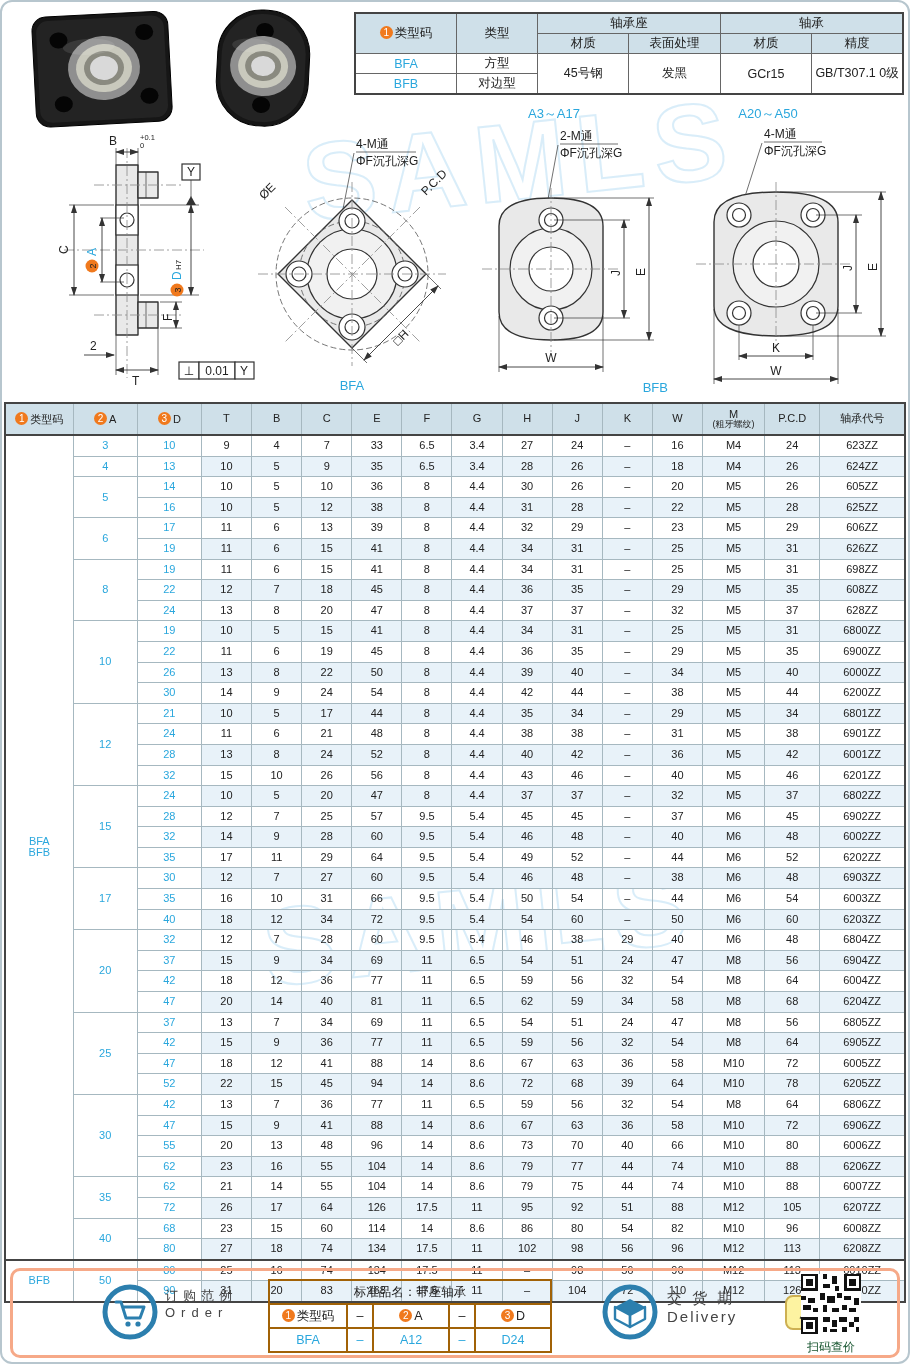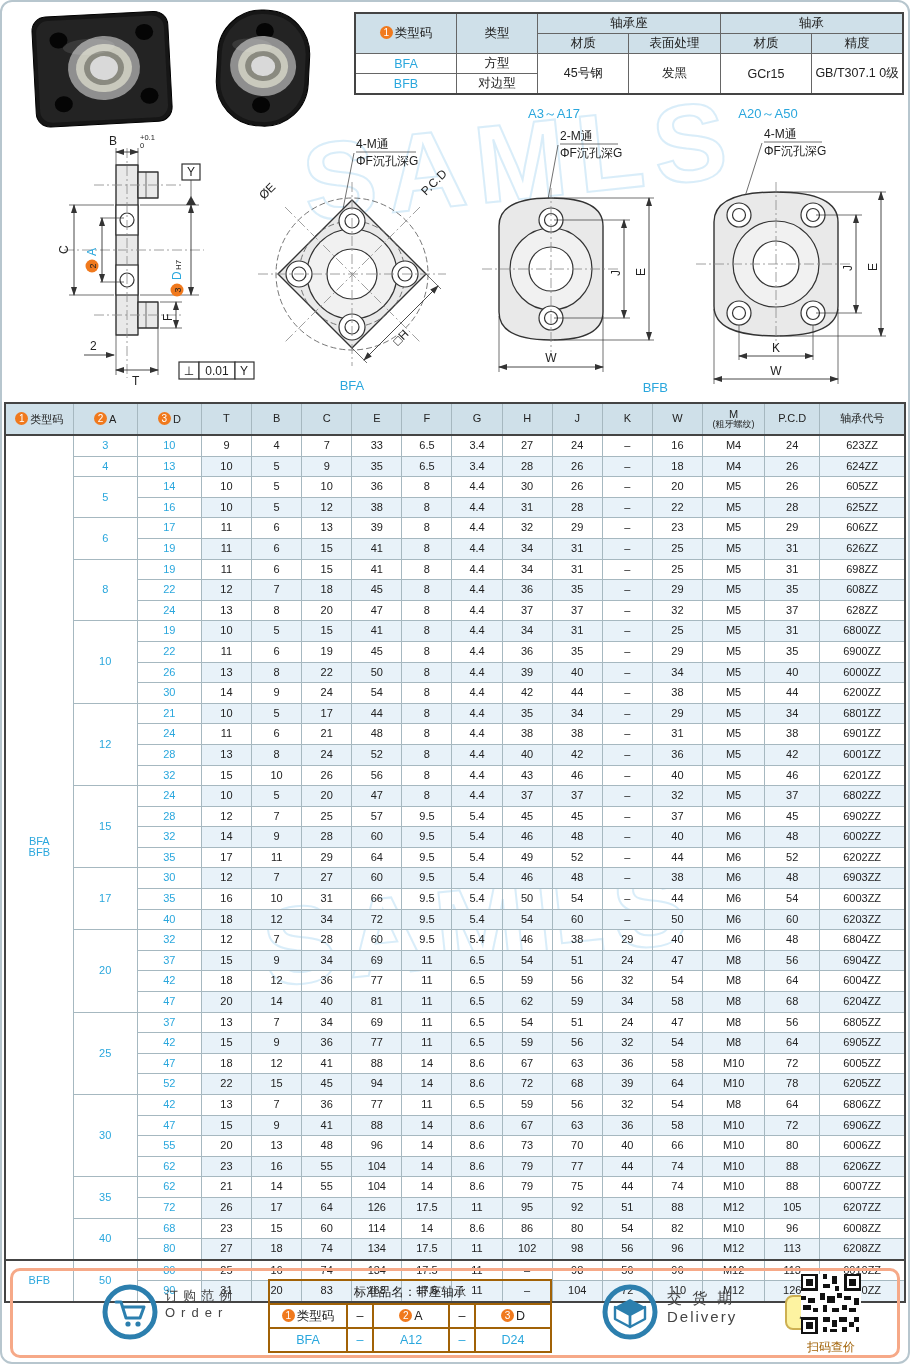--- a/index.html
+++ b/index.html
@@ -48,21 +48,21 @@
 
   
   .footer{position:absolute;left:8px;top:1266px;width:884px;height:84px;border:3px solid #f6a988;border-radius:10px;}
   .ordertxt{font-size:13px;letter-spacing:5px;color:#444;}
   .ordertxt2{font-size:13px;letter-spacing:6px;color:#444;}
   table.otable{border-collapse:collapse;table-layout:fixed;font-size:12.5px;border:2px solid #555;}
   .otable td{border:2px solid #a16207;text-align:center;height:22px;padding:0 2px;}
   .otable .blue{color:#2aa7dd;}
   .stock{display:inline-block;background:#fdf3a1;border:2px solid #cdb052;border-radius:8px;
          padding:5px 12px;font-size:16px;color:#333;}
-  .qrcap{font-size:12px;color:#a16207;text-align:center;margin-top:1px;}
+  .qrcap{font-size:12px;color:#14532d;text-align:center;margin-top:1px;}
 </style>
 </head>
 <body>
 
 <div class="page">
 
   <div class="wm" style="left:300px;top:95px;transform:rotate(-6deg);">SAMLS</div>
   <div class="wm" style="left:260px;top:860px;transform:rotate(-6deg);">SAMLS</div>
 
   <svg class="abs" style="left:18px;top:6px;" width="170" height="122" viewBox="0 0 170 122">

